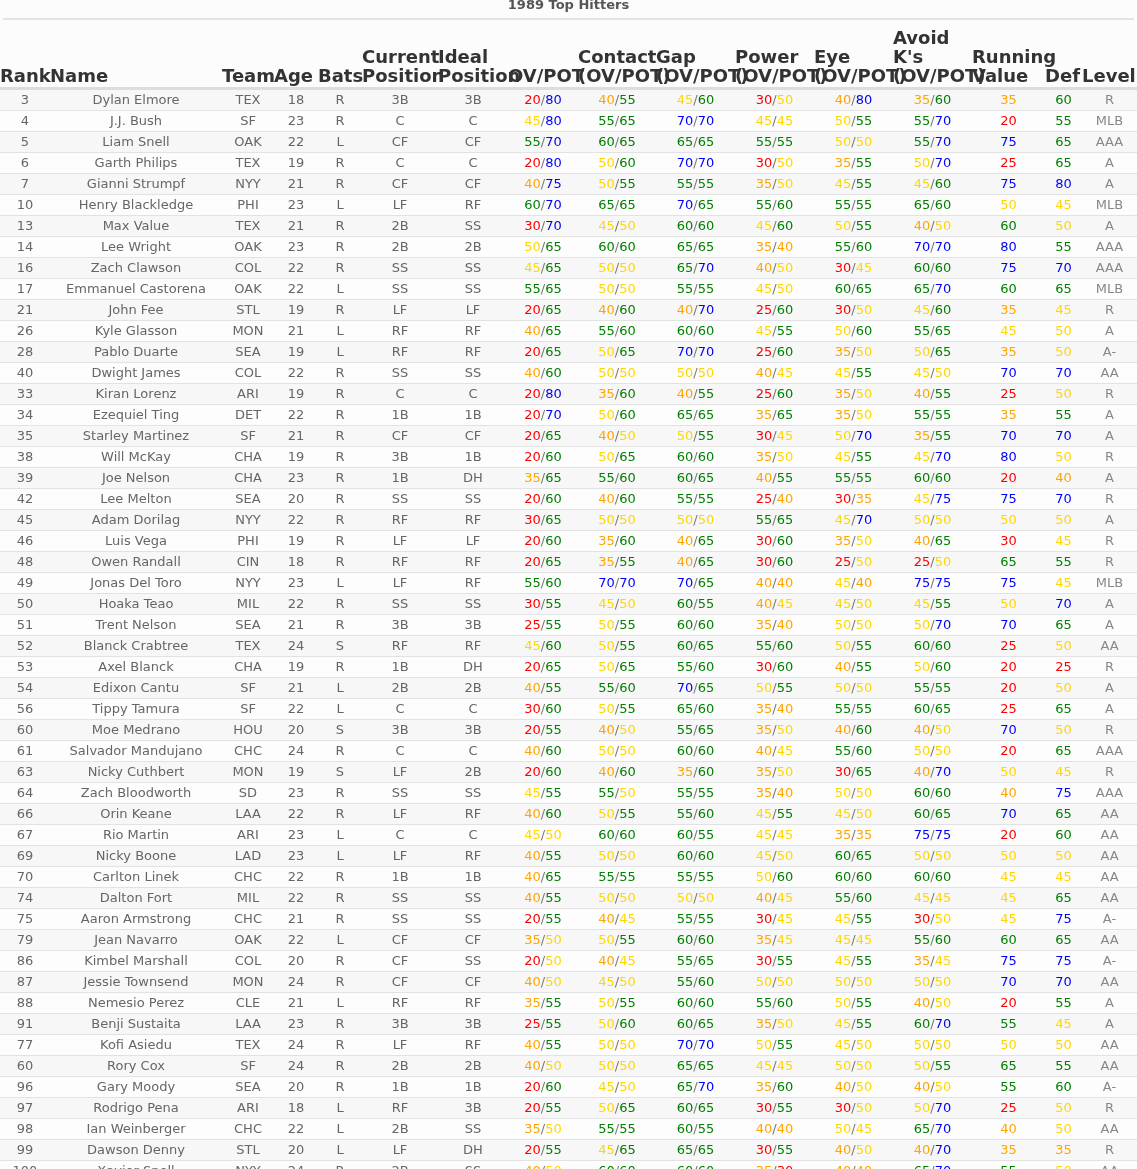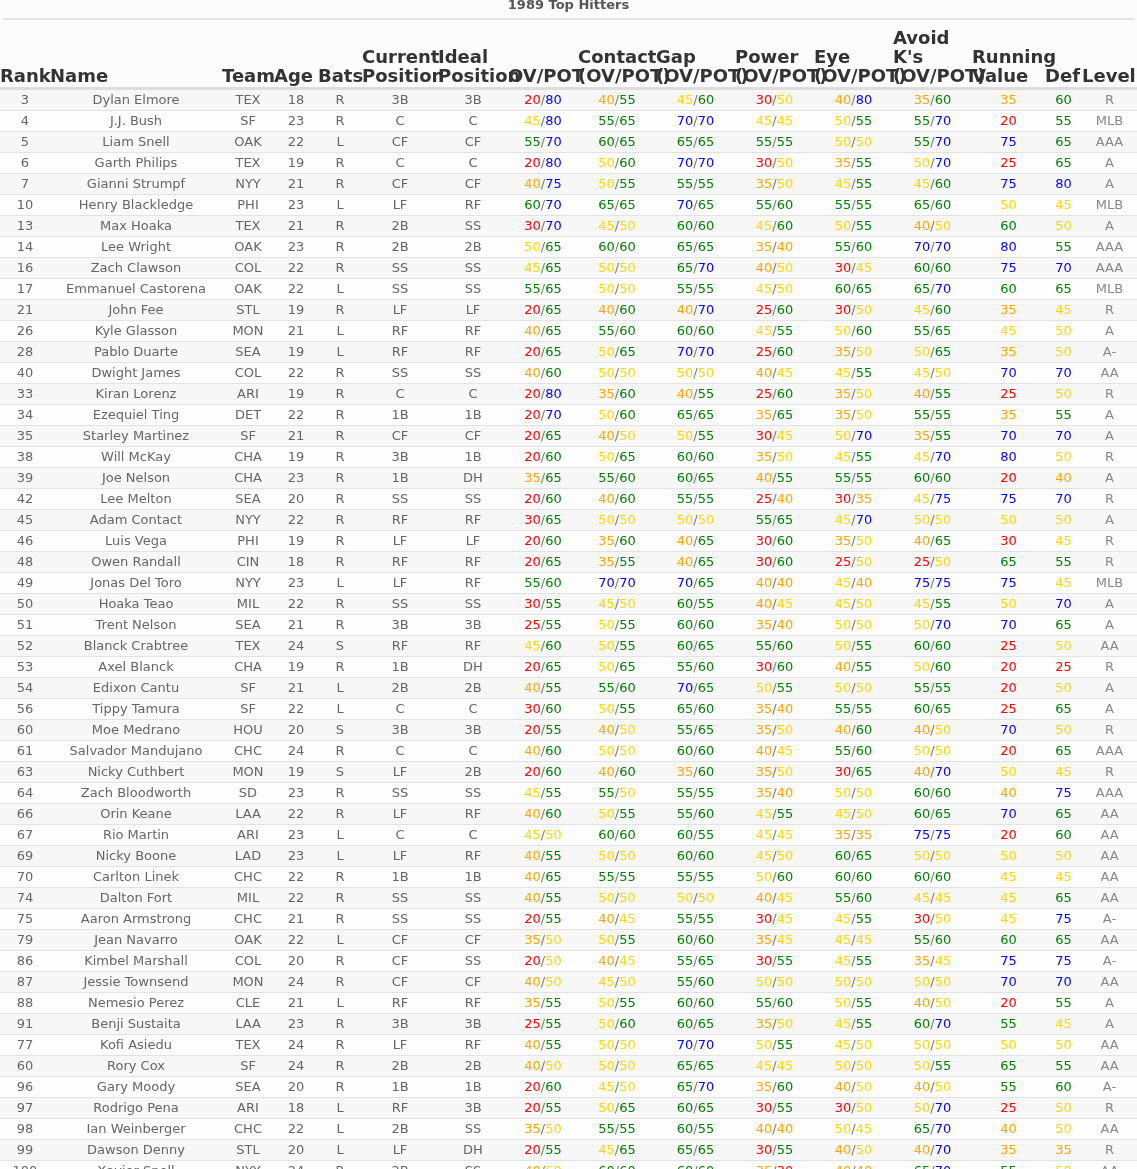--- a/index.html
+++ b/index.html
@@ -165,21 +165,21 @@
         <td><span class="c-blue">70</span><span class="sep">/</span><span class="c-green">65</span></td>
         <td><span class="c-green">55</span><span class="sep">/</span><span class="c-green">60</span></td>
         <td><span class="c-green">55</span><span class="sep">/</span><span class="c-green">55</span></td>
         <td><span class="c-green">65</span><span class="sep">/</span><span class="c-green">60</span></td>
         <td class="c-yellow">50</td>
         <td class="c-yellow">45</td>
         <td class="lvl">MLB</td>
       </tr>
       <tr>
         <td>13</td>
-        <td>Max Hoaka</td>
+        <td>Max Value</td>
         <td>TEX</td>
         <td>21</td>
         <td>R</td>
         <td>2B</td>
         <td>SS</td>
         <td><span class="c-red">30</span><span class="sep">/</span><span class="c-blue">70</span></td>
         <td><span class="c-yellow">45</span><span class="sep">/</span><span class="c-yellow">50</span></td>
         <td><span class="c-green">60</span><span class="sep">/</span><span class="c-green">60</span></td>
         <td><span class="c-yellow">45</span><span class="sep">/</span><span class="c-green">60</span></td>
         <td><span class="c-yellow">50</span><span class="sep">/</span><span class="c-green">55</span></td>
@@ -417,21 +417,21 @@
         <td><span class="c-green">55</span><span class="sep">/</span><span class="c-green">55</span></td>
         <td><span class="c-red">25</span><span class="sep">/</span><span class="c-orange">40</span></td>
         <td><span class="c-red">30</span><span class="sep">/</span><span class="c-orange">35</span></td>
         <td><span class="c-yellow">45</span><span class="sep">/</span><span class="c-blue">75</span></td>
         <td class="c-blue">75</td>
         <td class="c-blue">70</td>
         <td class="lvl">R</td>
       </tr>
       <tr>
         <td>45</td>
-        <td>Adam Contact</td>
+        <td>Adam Dorilag</td>
         <td>NYY</td>
         <td>22</td>
         <td>R</td>
         <td>RF</td>
         <td>RF</td>
         <td><span class="c-red">30</span><span class="sep">/</span><span class="c-green">65</span></td>
         <td><span class="c-yellow">50</span><span class="sep">/</span><span class="c-yellow">50</span></td>
         <td><span class="c-yellow">50</span><span class="sep">/</span><span class="c-yellow">50</span></td>
         <td><span class="c-green">55</span><span class="sep">/</span><span class="c-green">65</span></td>
         <td><span class="c-yellow">45</span><span class="sep">/</span><span class="c-blue">70</span></td>

